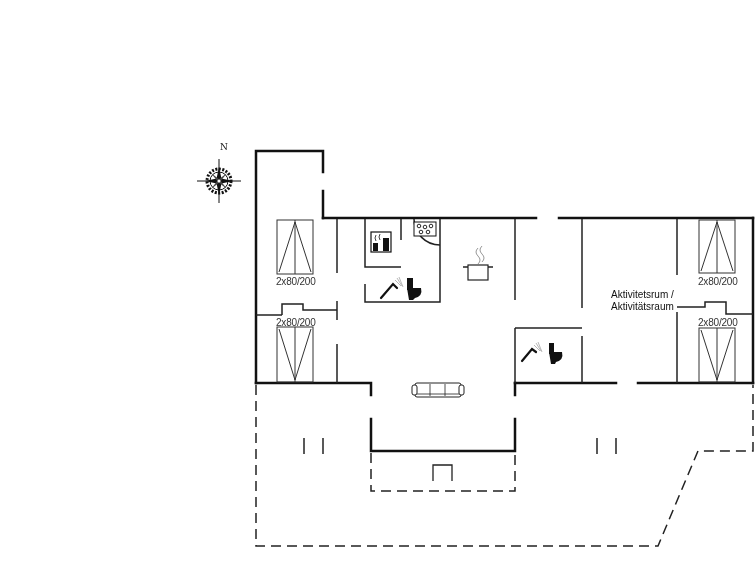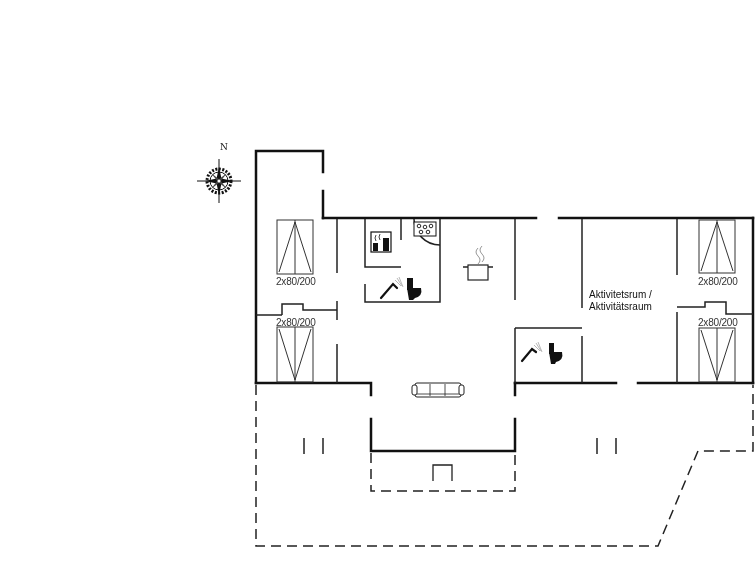--- a/index.html
+++ b/index.html
@@ -158,16 +158,16 @@
   </g>
 </svg>
 
 <div class="label compass-n" style="left:220px; top:142px;">N</div>
 
 <div class="label bed-label" style="left:276px; top:276px;">2x80/200</div>
 <div class="label bed-label" style="left:276px; top:317px;">2x80/200</div>
 <div class="label bed-label" style="left:698px; top:276px;">2x80/200</div>
 <div class="label bed-label" style="left:698px; top:317px;">2x80/200</div>
 
-<div class="label room-label" style="left:589px; top:289px;">
+<div class="label room-label" style="left:611px; top:289px;">
   <div>Aktivitetsrum /</div>
   <div>Aktivitätsraum</div>
 </div>
 
 </body></html>

